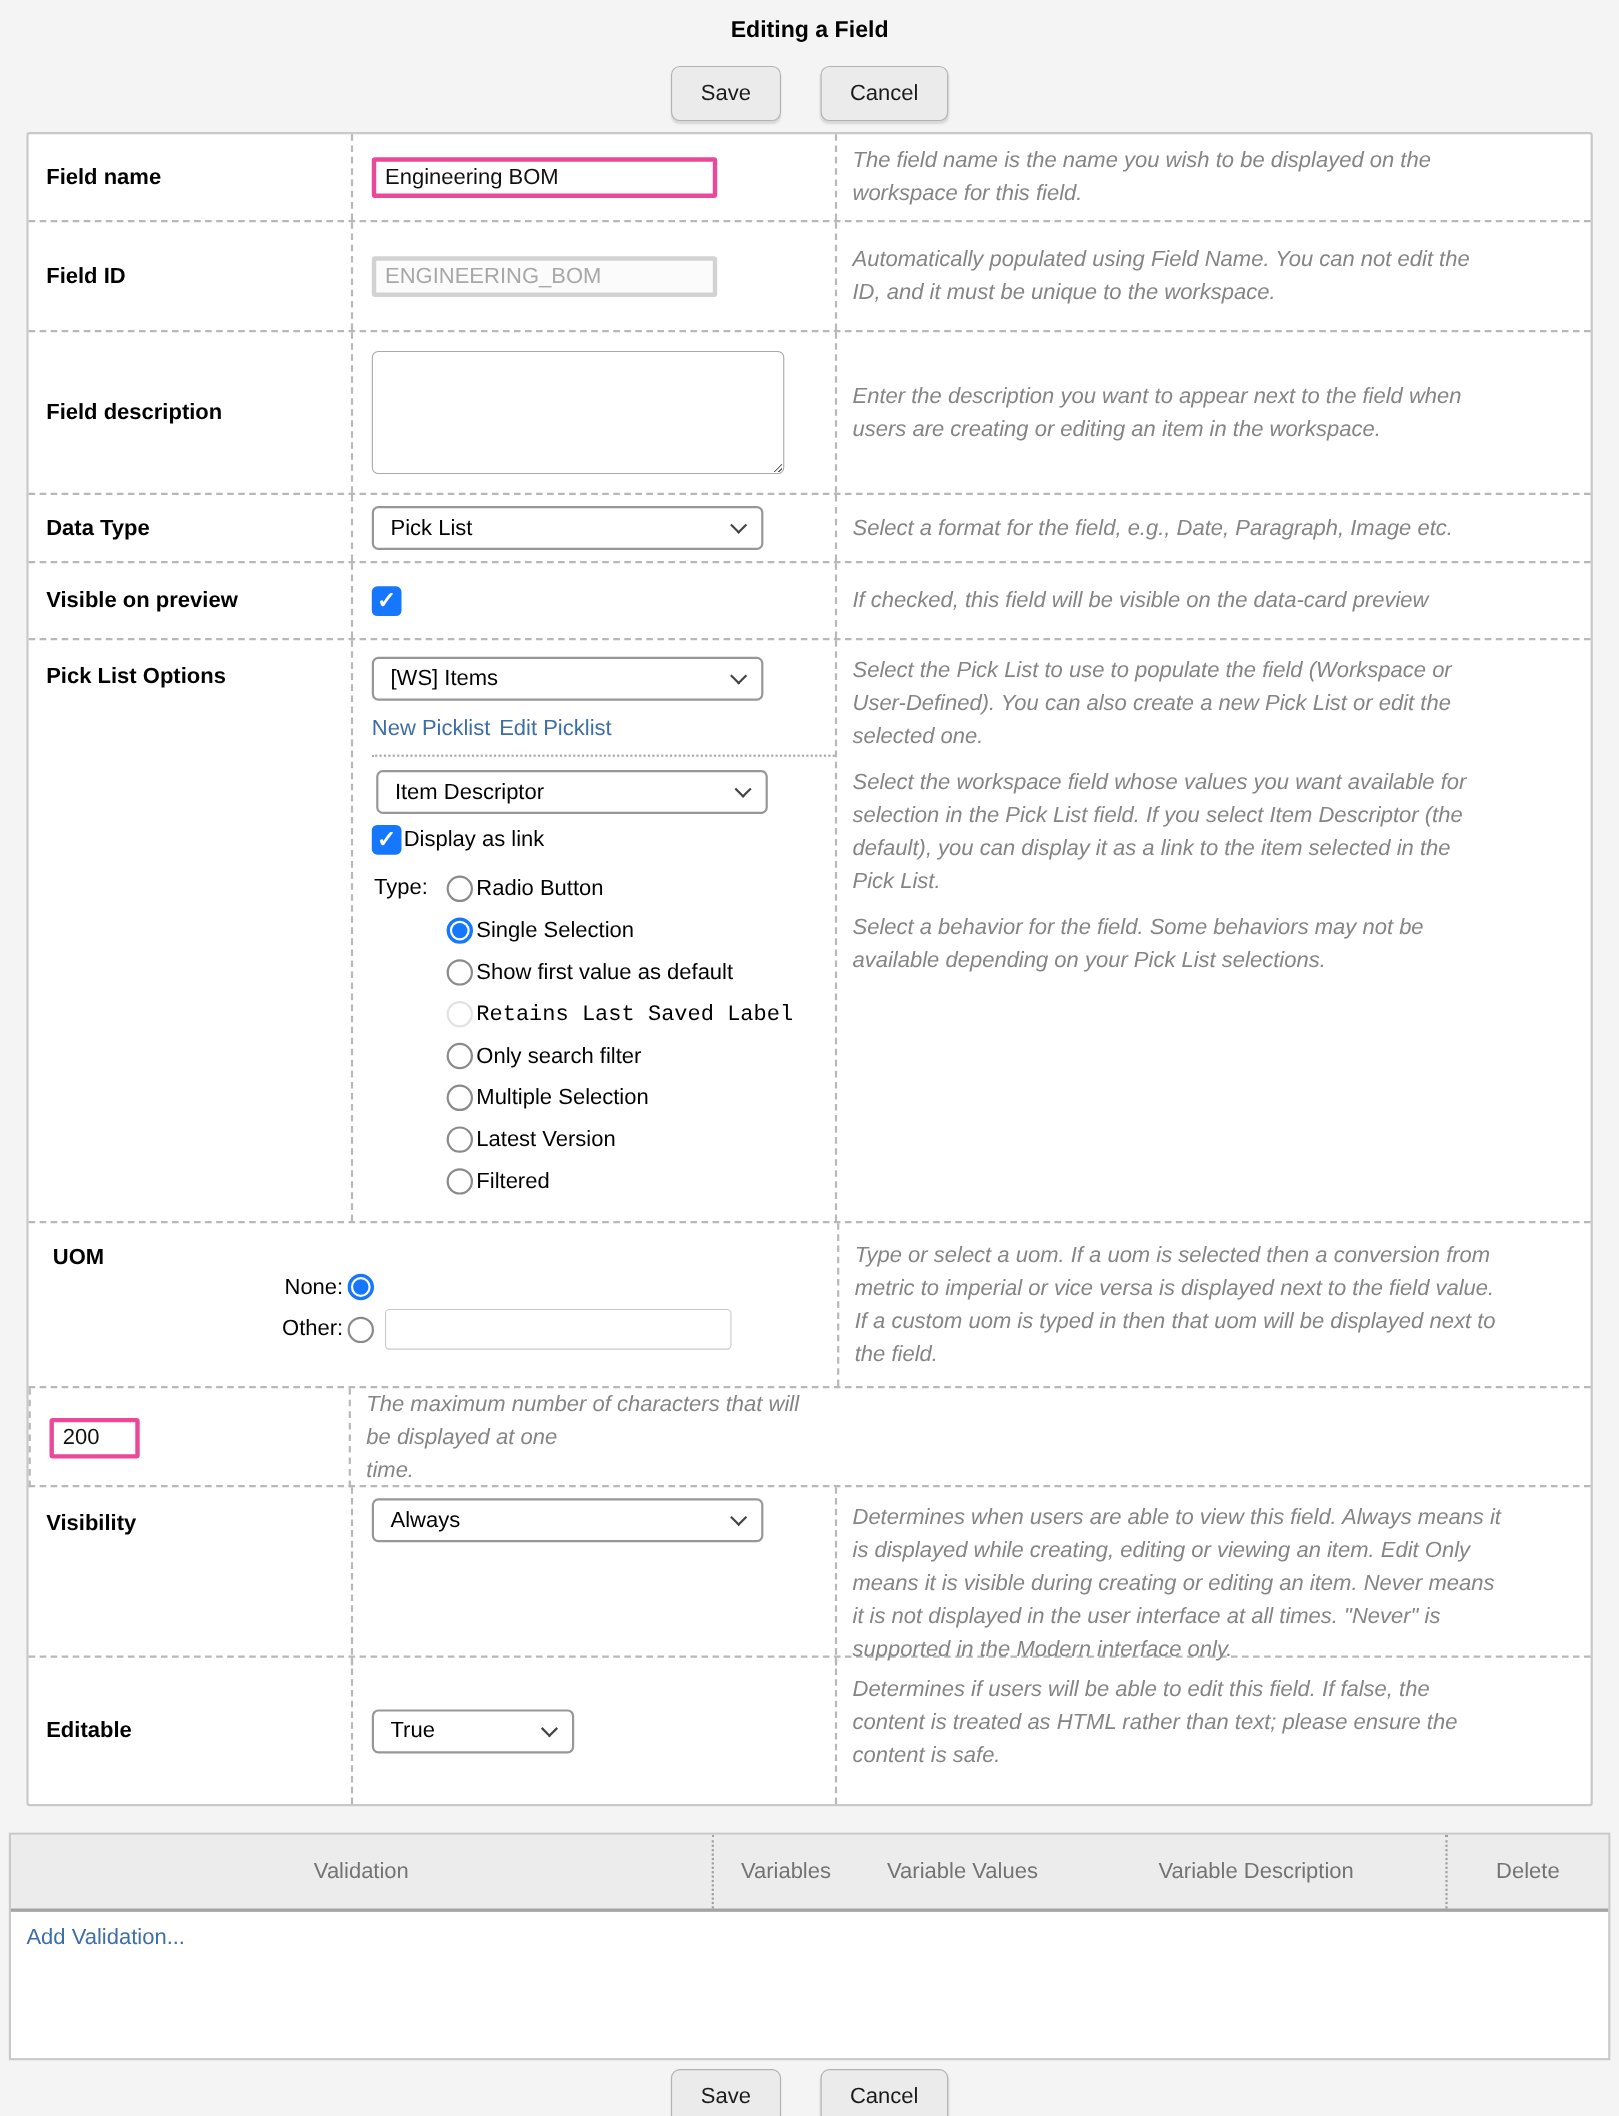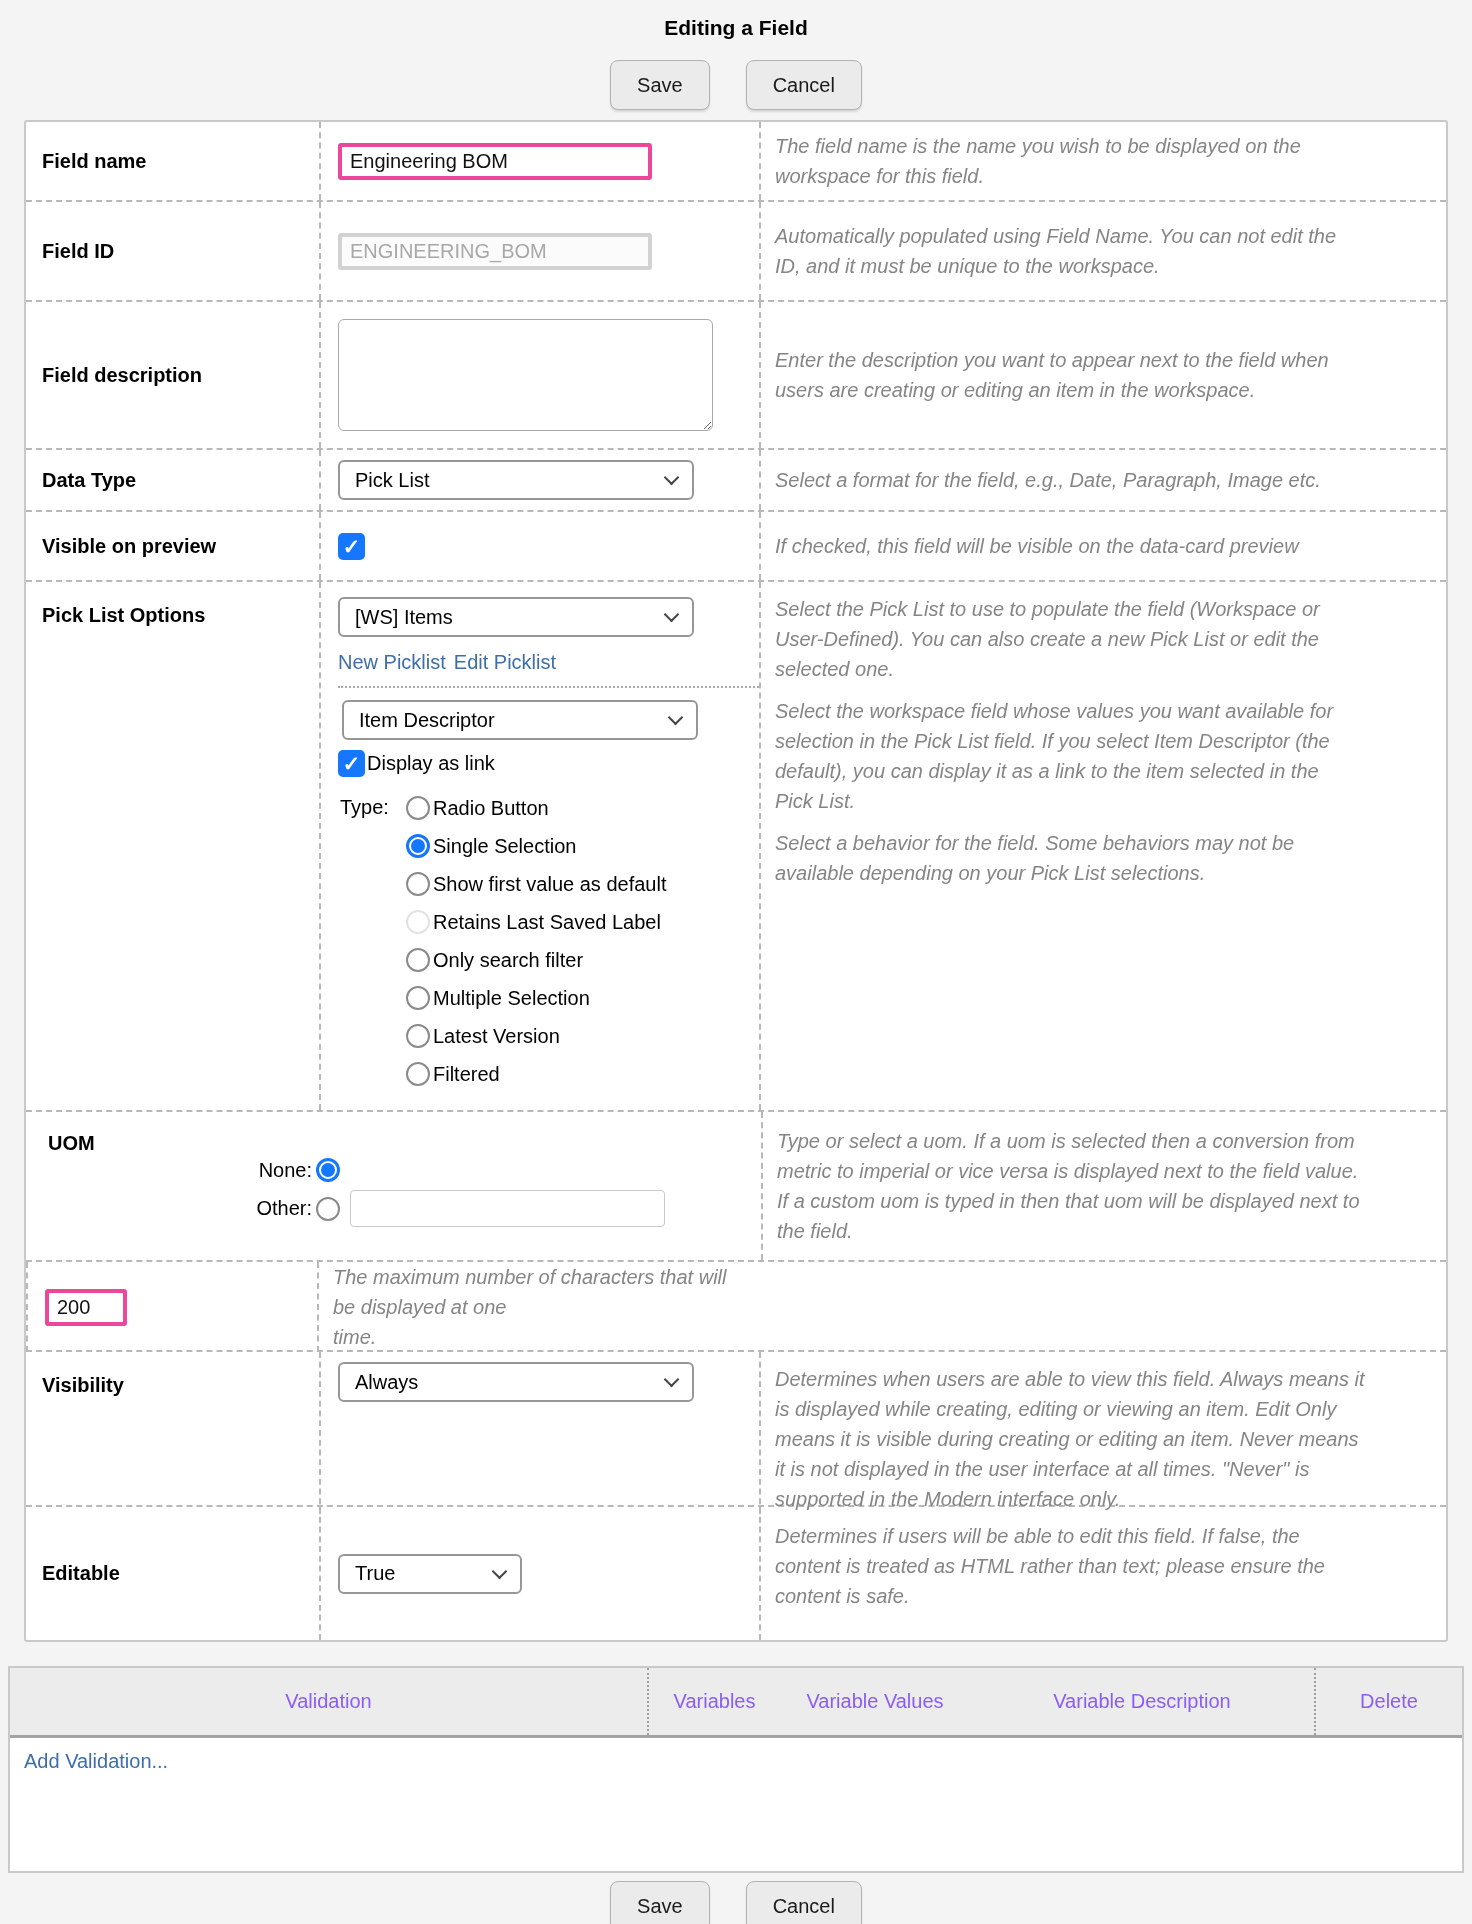--- a/index.html
+++ b/index.html
@@ -117,21 +117,21 @@
   .plo-links { display:flex; gap:8px; margin:14px 0 12px 0; }
   a.link { color:#3d6ea8; font-size:20px; text-decoration:none; cursor:pointer; }
   .dotted-sep { width:100%; border-top:2px dotted #aaa; margin:0 0 12px 0; }
   .cb-row { display:flex; align-items:center; margin:10px 0 12px 0; }
   .cb-row .cb-label { font-size:20px; margin-left:2px; }
   .type-block { display:flex; align-items:flex-start; margin-left:2px; }
   .type-label { font-size:20px; width:66px; padding-top:7px; }
   .radio-list { display:flex; flex-direction:column; }
   .radio-item { display:flex; align-items:center; height:38px;text-align:right; }
   .radio-item .r-label { font-size:20px; margin-left:3px; }
-  .radio-item .r-label.dim { color:#000; }
+  .radio-item .r-label.dim { color:#000;font-family:Liberation Mono, monospace; }
   
   .uom-cell { position:relative; padding-left:16px; }
   .uom-label { position:absolute; left:22px; top:20px; font-size:20px; font-weight:bold; }
   .uom-controls { position:absolute; left:0; top:46px; }
   .uom-row { display:flex; align-items:center; margin-bottom:8px; }
   .uom-opt-label { width:290px; text-align:right; font-size:20px; padding-right:4px; }
   .uom-other-input { width:315px; height:37px; border:1px solid #c9c9c9; border-radius:4px;
     font-family:"Liberation Sans", sans-serif; font-size:20px; margin-left:10px; padding:0 8px; }
   .dw-input { width:82px; }
   
@@ -142,21 +142,21 @@
     height:207px;
   }
   .validation-header {
     height:70px; background:#ececec;
     border-bottom:3px solid #a3a3a3;
     display:grid;
     grid-template-columns:637px 133px 190px 344px 1fr;
   }
   .vh-cell {
     display:flex; align-items:center; justify-content:center;
-    font-size:20px; color:#8b5cf6;
+    font-size:20px; color:#737373;
   }
   .vh-cell.div-left { border-left:2px dotted #9f9f9f; }
   .validation-body { padding:12px 0 0 14px; }
   
   .bottom-btn-row { margin-top:8px; display:flex; justify-content:center; gap:36px; }
 </style>
 </head>
 <body>
 
 <div class="top-block">

